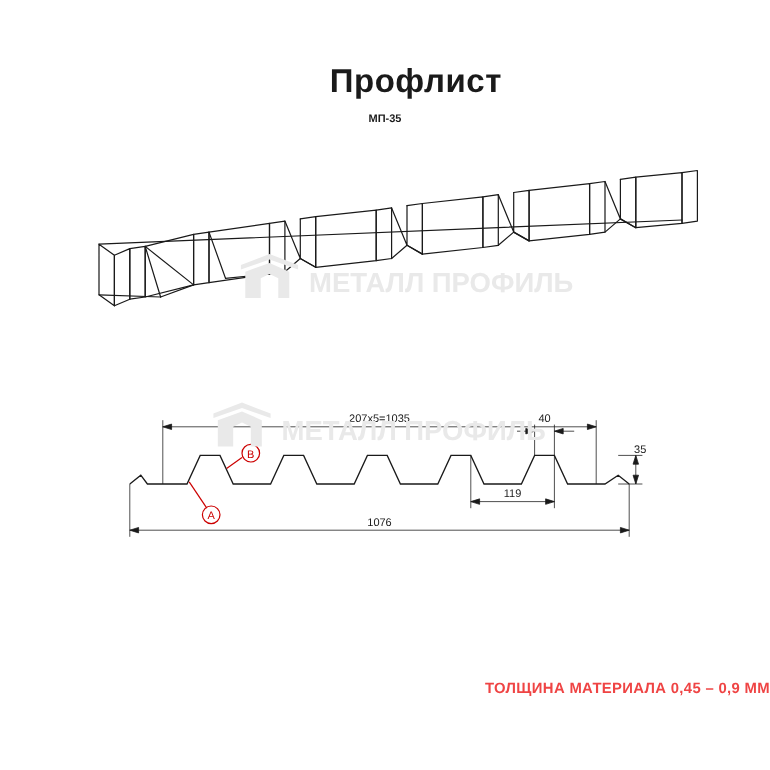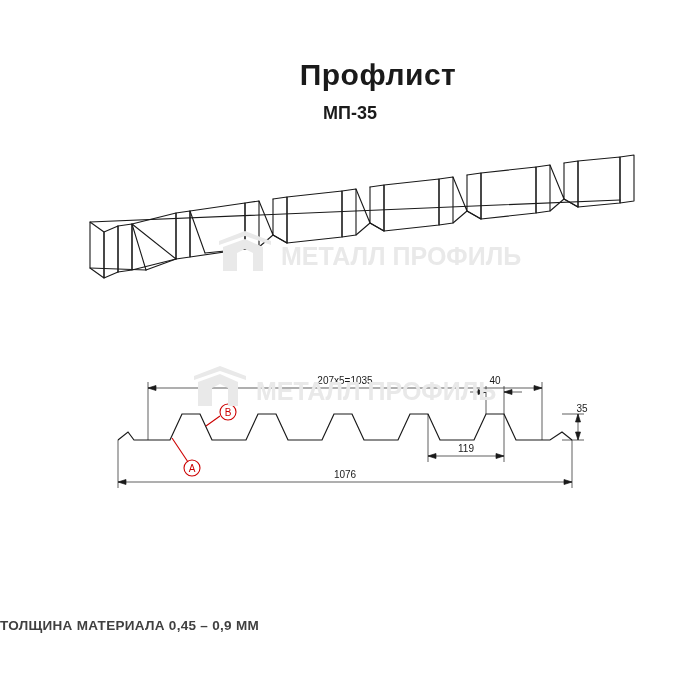--- a/index.html
+++ b/index.html
@@ -31,34 +31,34 @@
     letter-spacing: 0.5px;
     color: #1a1a1a;
     padding-left: 28px;
   }
   .subtitle {
     position: absolute;
     top: 103px;
     left: 0;
     width: 700px;
     text-align: center;
-    font-size: 18px;
+    font-size: 10px;
     font-weight: bold;
     color: #1a1a1a;
   }
   .footer-note {
     position: absolute;
     top: 618px;
     left: 0;
     width: 700px;
-    text-align: left;
+    text-align: right;
     font-size: 13.5px;
     font-weight: bold;
     letter-spacing: 0.3px;
-    color: #404040;
+    color: #ef4444;
   }
   .iso-wrap {
     position: absolute;
     top: 160px;
     left: 60px;
     width: 590px;
     height: 160px;
   }
   .profile-wrap {
     position: absolute;

